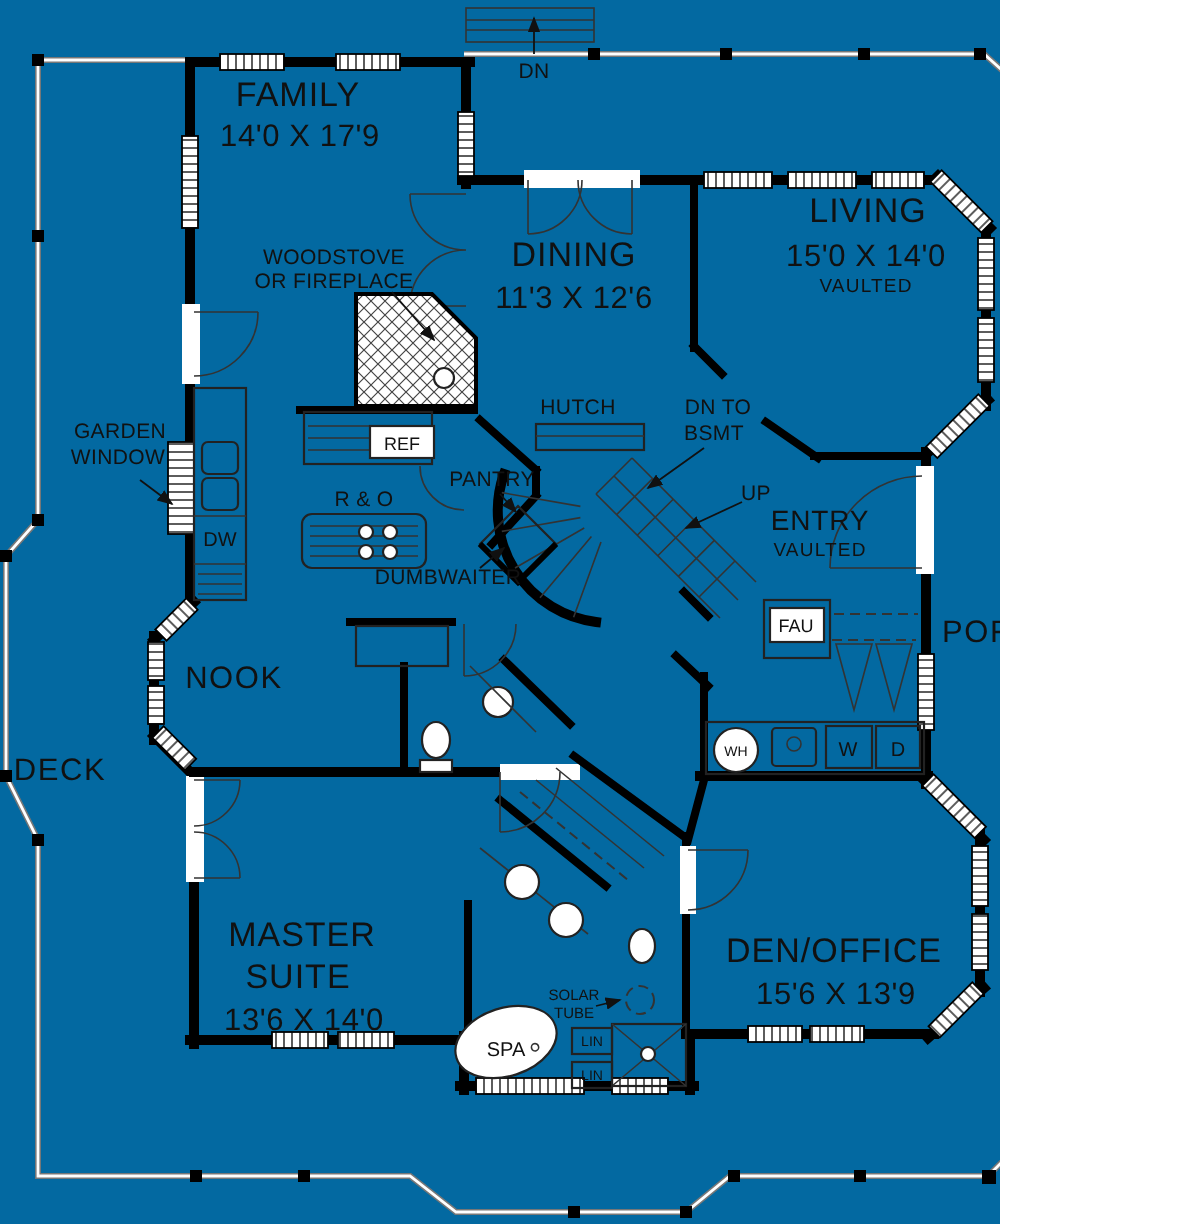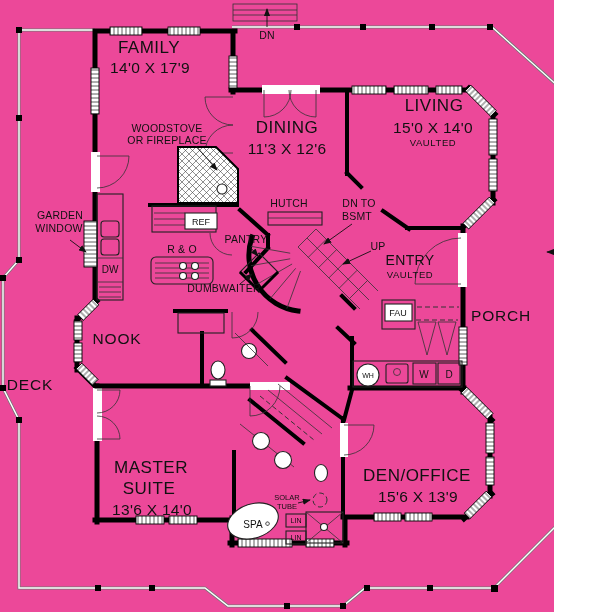--- a/index.html
+++ b/index.html
@@ -1,16 +1,16 @@
 <!DOCTYPE html>
 <html><head>
 <meta charset="utf-8">
 <style>
   html,body{margin:0;padding:0;background:#ffffff;}
-  #plan-wrap{width:554px;height:612px;background:#ec4899;position:relative;overflow:hidden;}
+  #plan-wrap{width:500px;height:612px;background:#0369a1;position:relative;overflow:hidden;}
   svg{display:block;}
   text{font-family:"Liberation Sans", sans-serif; fill:#111; }
   .t-room{font-size:17px; letter-spacing:0.5px;}
   .t-dims{font-size:15.5px; letter-spacing:0.3px;}
   .t-note{font-size:9.5px; letter-spacing:0.6px;}
   .t-md{font-size:15.5px; letter-spacing:0.8px;}
   .t-entry{font-size:14px; letter-spacing:0.4px;}
   .t-sm{font-size:10.5px; letter-spacing:0.2px;}
   .t-xs{font-size:9px;}
   .t-wd{font-size:10px;}

